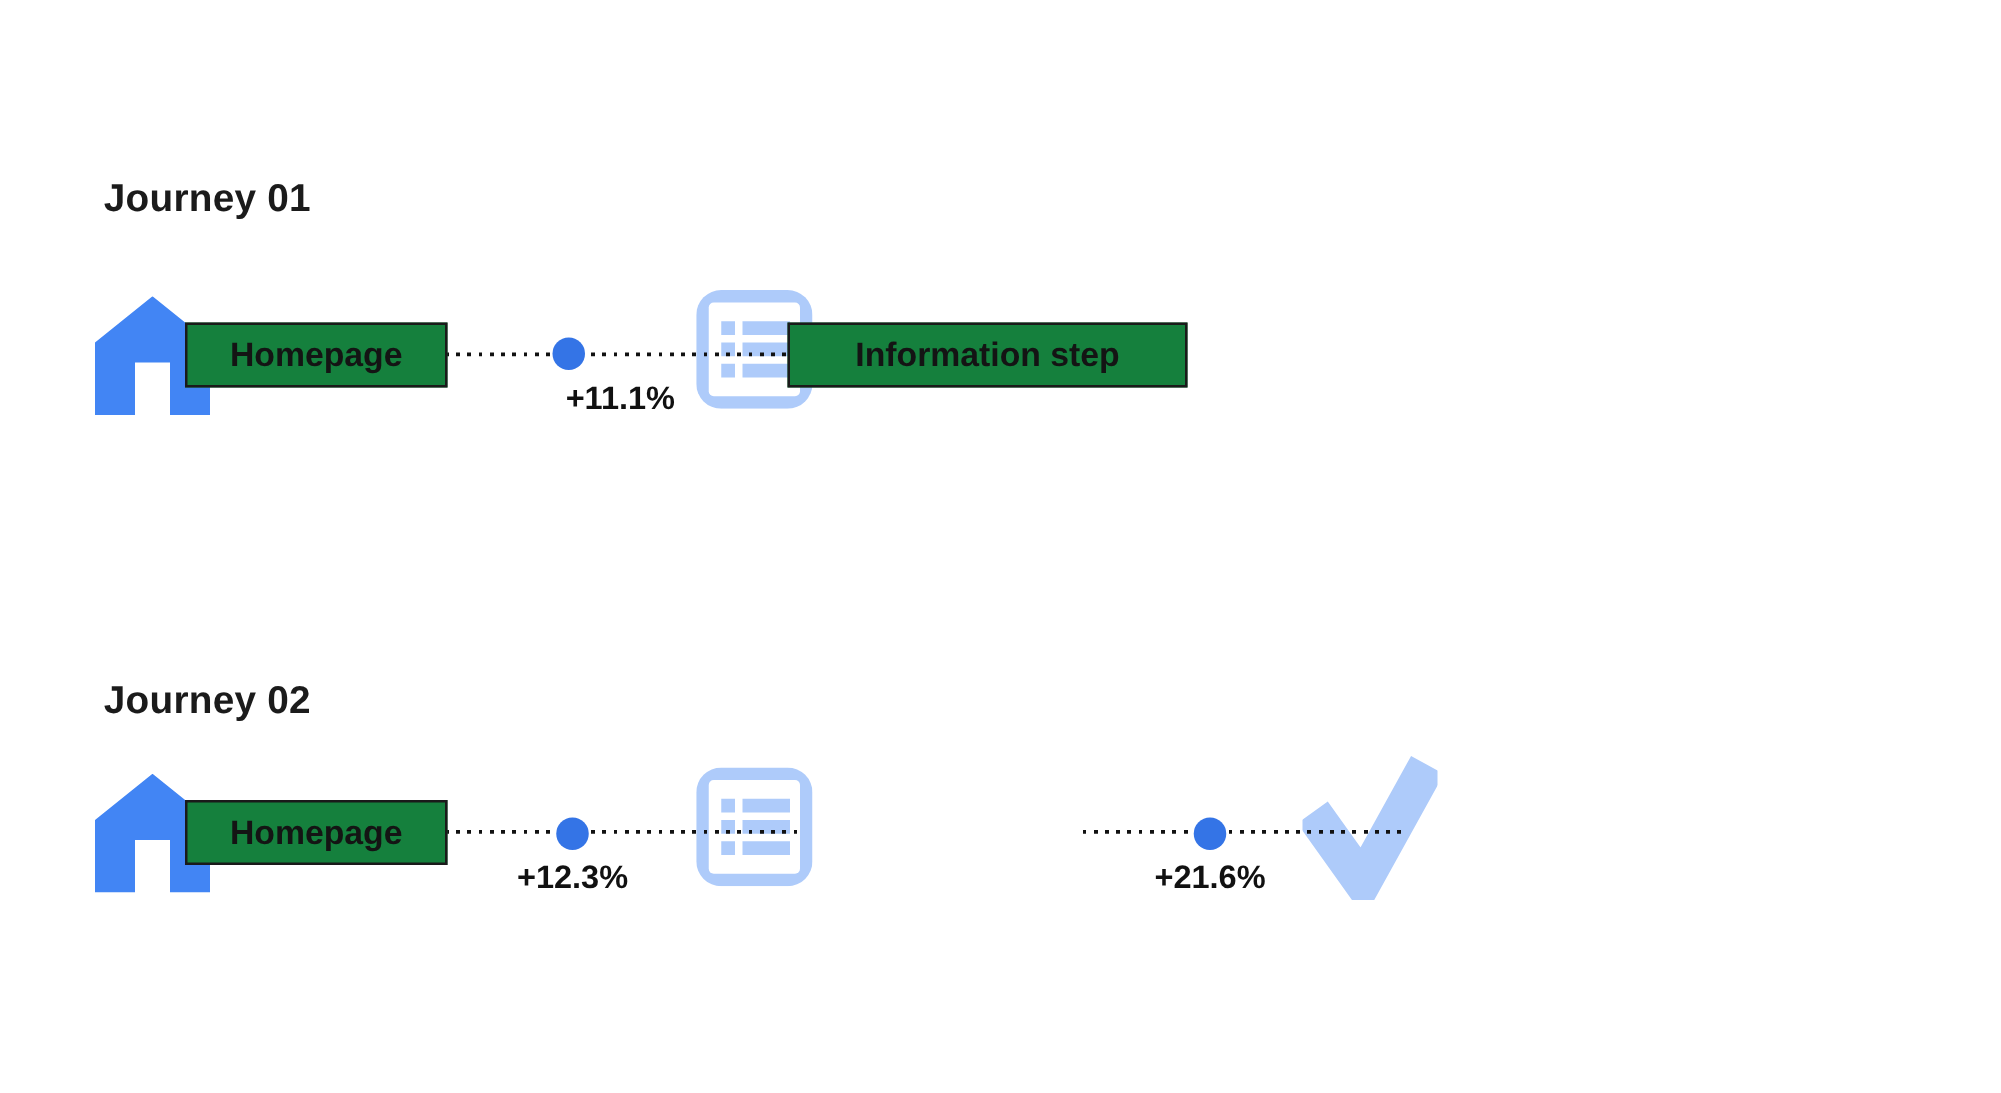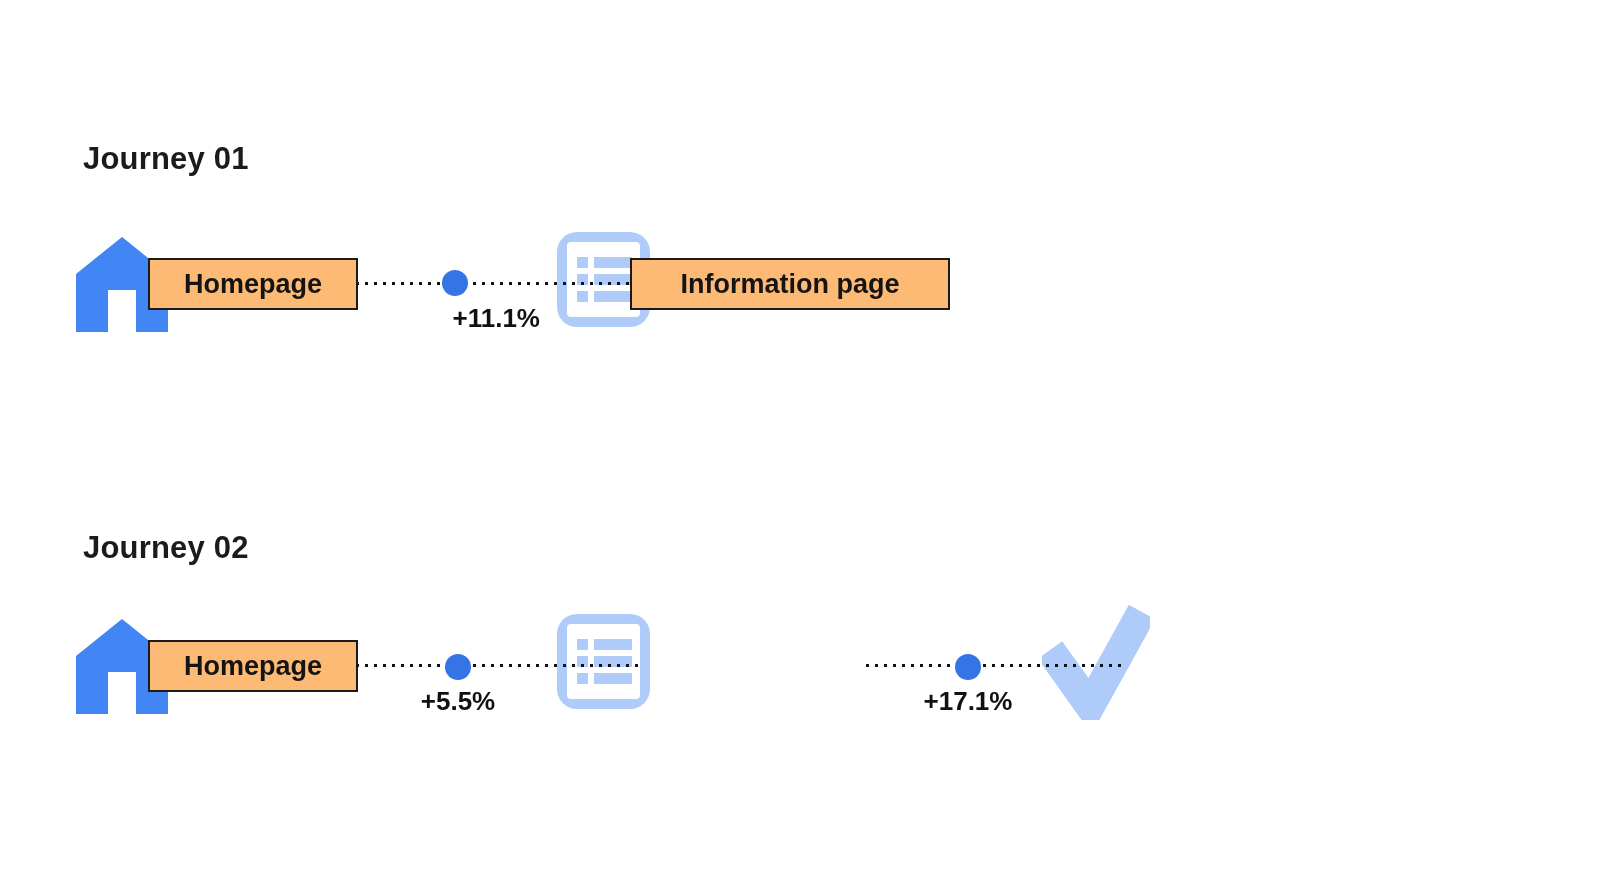--- a/index.html
+++ b/index.html
@@ -24,37 +24,37 @@
   .dot{
     position:absolute;width:26px;height:26px;border-radius:50%;
     background:#3474e6;z-index:3;
   }
   .pct{
     position:absolute;width:170px;text-align:center;z-index:3;
     font-size:26px;font-weight:700;color:#111;
   }
   .node-box{
     position:absolute;height:52px;box-sizing:border-box;
-    background:#fdba74;border:2.5px solid #1a1a1a;z-index:4;
+    background:#15803d;border:2.5px solid #1a1a1a;z-index:4;
     display:flex;align-items:center;justify-content:center;
   }
   .node-box .lbl{
     font-size:27px;font-weight:700;color:#141414;white-space:nowrap;
   }
   
   .t1{left:83px;top:141px;}
   .j1-home{left:76px;top:237px;}
   .j1-b1{left:148px;top:258px;width:210px;}
   .j1-line{left:356px;top:282px;width:284px;}
   .j1-dot{left:442px;top:270px;}
   .j1-pct{left:370px;top:303px;text-align:right;}
   .j1-list{left:557px;top:232px;}
   .j1-b2{left:630px;top:258px;width:320px;}
   
-  .t2{left:83px;top:530px;}
+  .t2{left:83px;top:542px;}
   .j2-home{left:76px;top:619px;}
   .j2-b1{left:148px;top:640px;width:210px;}
   .j2-line1{left:356px;top:664px;width:284px;}
   .j2-dot1{left:445px;top:654px;}
   .j2-pct1{left:373px;top:686px;}
   .j2-list{left:557px;top:614px;}
   .j2-b2{left:630px;top:640px;width:238px;}
   .j2-line2{left:866px;top:664px;width:260px;}
   .j2-dot2{left:955px;top:654px;}
   .j2-pct2{left:883px;top:686px;}
@@ -84,47 +84,47 @@
     <rect x="20" y="42" width="11" height="11" fill="#AECBFA"></rect>
     <rect x="37" y="42" width="38" height="11" fill="#AECBFA"></rect>
     <rect x="20" y="59" width="11" height="11" fill="#AECBFA"></rect>
     <rect x="37" y="59" width="38" height="11" fill="#AECBFA"></rect>
   </svg>
 
   <div class="node-box j1-b1">
     <span class="lbl">Homepage</span>
   </div>
   <div class="node-box j1-b2">
-    <span class="lbl">Information page</span>
+    <span class="lbl">Information step</span>
   </div>
 
   <div class="journey-title t2">Journey 02</div>
 
   <svg class="node-icon j2-home" width="92" height="95" viewBox="0 0 92 95">
     <path d="M46 0 L92 37 L92 95 L60 95 L60 53 L32 53 L32 95 L0 95 L0 37 Z" fill="#4285F4"></path>
   </svg>
 
   <div class="connector j2-line1"></div>
   <div class="dot j2-dot1"></div>
-  <div class="pct j2-pct1">+5.5%</div>
+  <div class="pct j2-pct1">+12.3%</div>
 
   <svg class="node-icon j2-list" width="93" height="95" viewBox="0 0 93 95">
     <rect x="0" y="0" width="93" height="95" rx="20" fill="#AECBFA"></rect>
     <rect x="10" y="10" width="73" height="75" rx="4" fill="#FFFFFF"></rect>
     <rect x="20" y="25" width="11" height="11" fill="#AECBFA"></rect>
     <rect x="37" y="25" width="38" height="11" fill="#AECBFA"></rect>
     <rect x="20" y="42" width="11" height="11" fill="#AECBFA"></rect>
     <rect x="37" y="42" width="38" height="11" fill="#AECBFA"></rect>
     <rect x="20" y="59" width="11" height="11" fill="#AECBFA"></rect>
     <rect x="37" y="59" width="38" height="11" fill="#AECBFA"></rect>
   </svg>
 
   <div class="connector j2-line2"></div>
   <div class="dot j2-dot2"></div>
-  <div class="pct j2-pct2">+17.1%</div>
+  <div class="pct j2-pct2">+21.6%</div>
 
   <svg class="node-icon j2-check" width="108" height="122" viewBox="0 0 108 122">
     <path d="M8 52 L48 108 L100 14" fill="none" stroke="#AECBFA" stroke-width="30" stroke-linecap="butt" stroke-linejoin="miter"></path>
   </svg>
 
   <div class="node-box j2-b1">
     <span class="lbl">Homepage</span>
   </div>
 
 </div>

